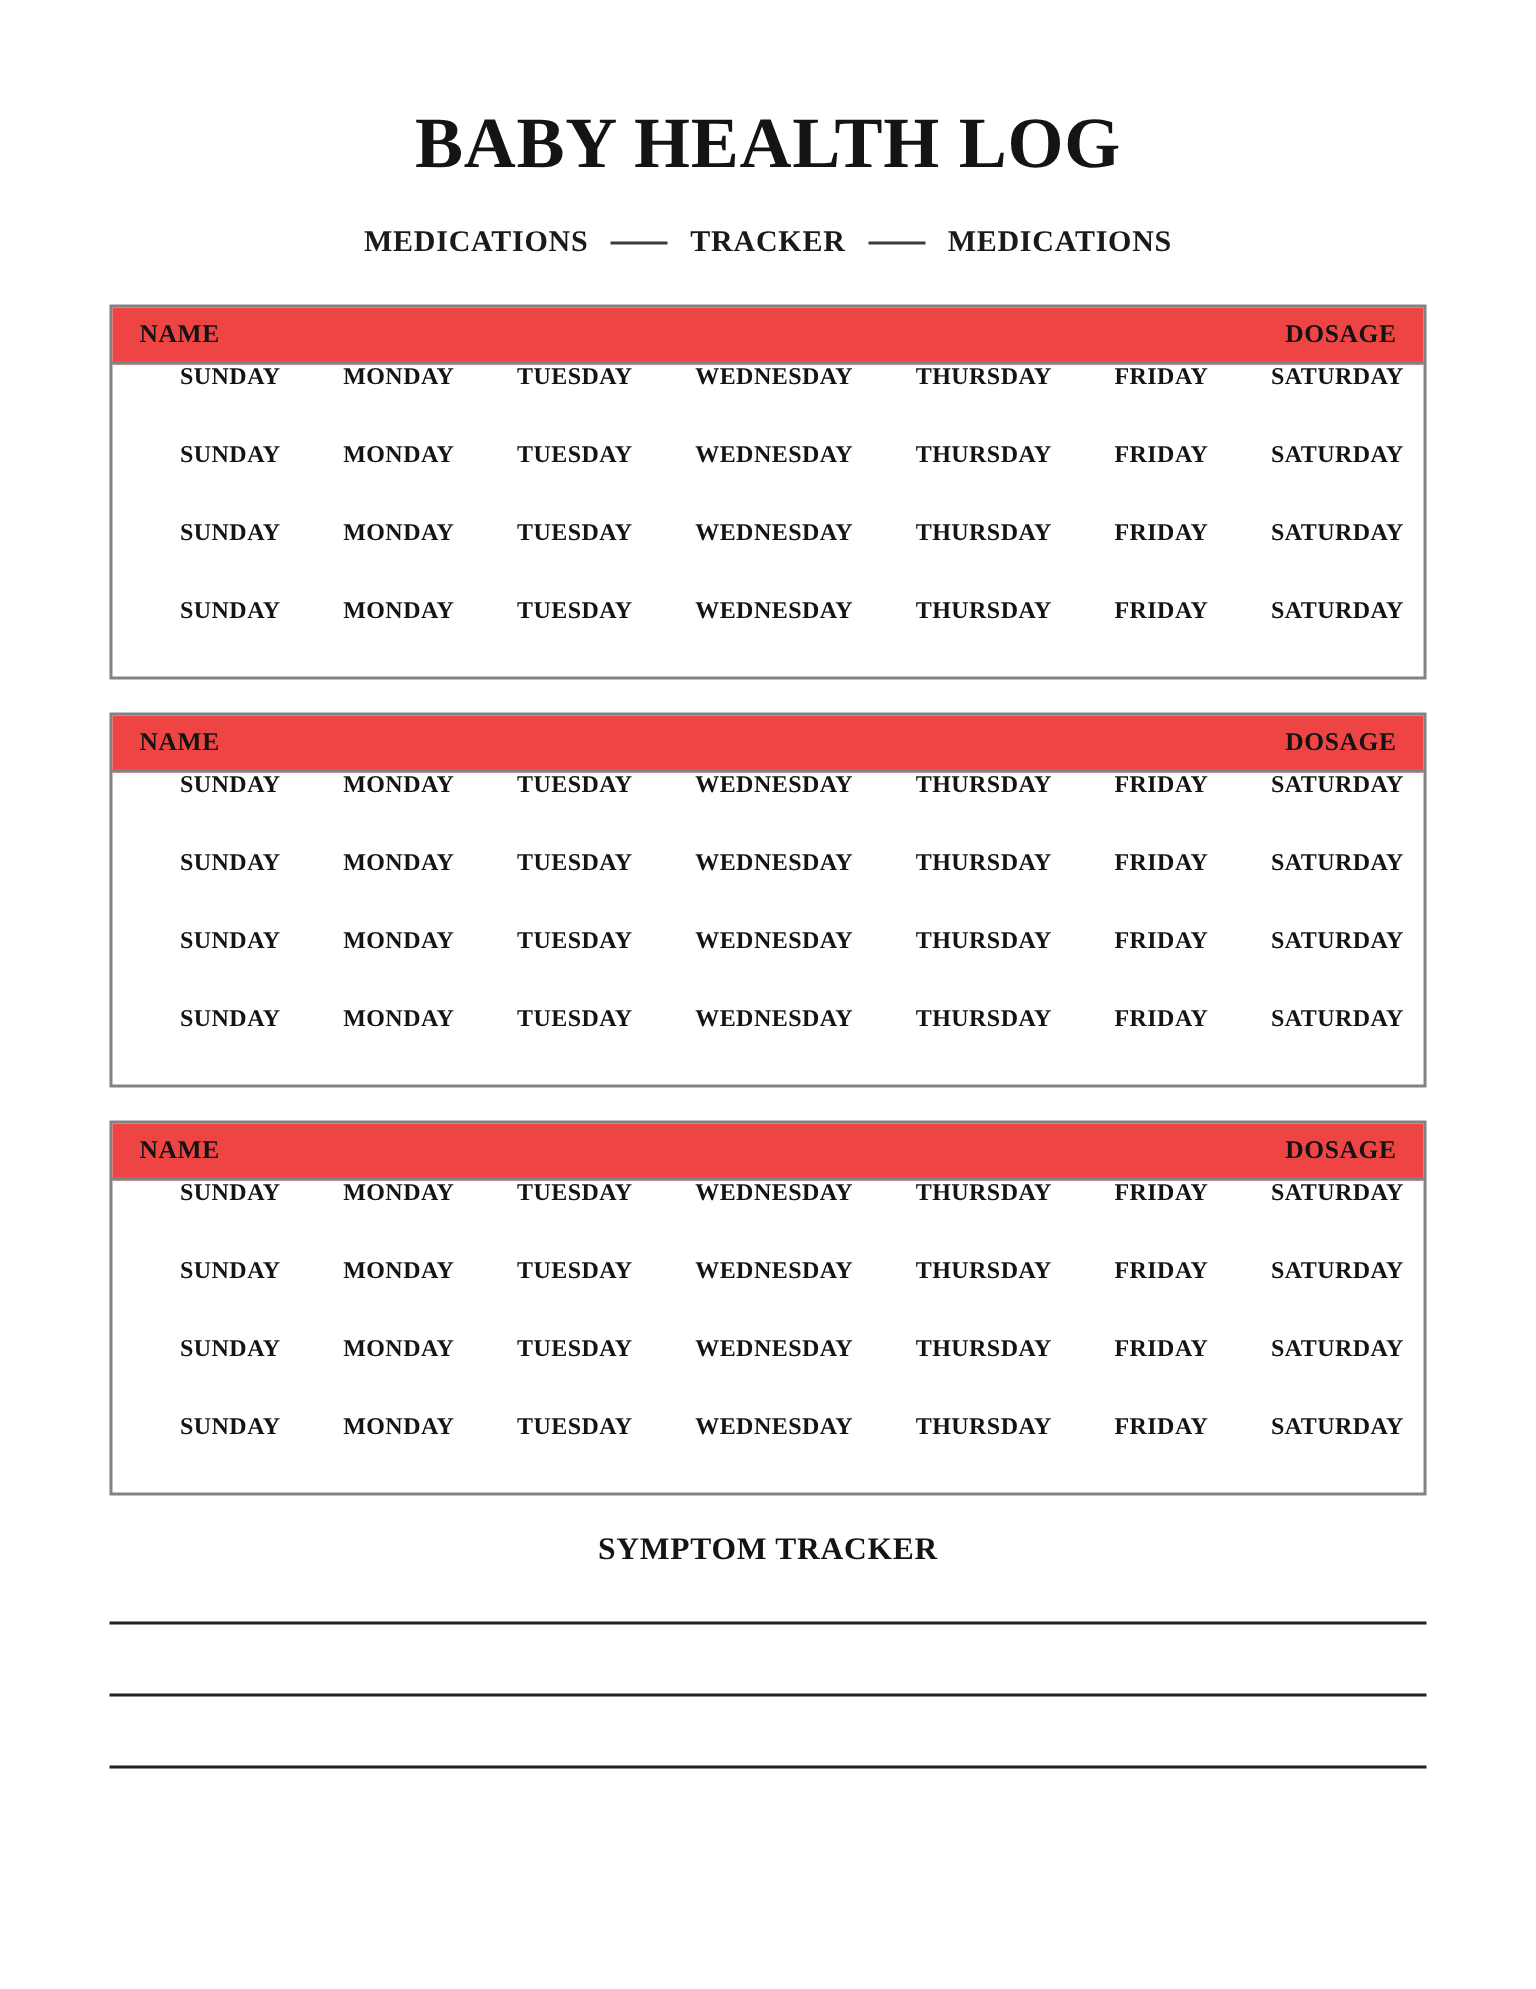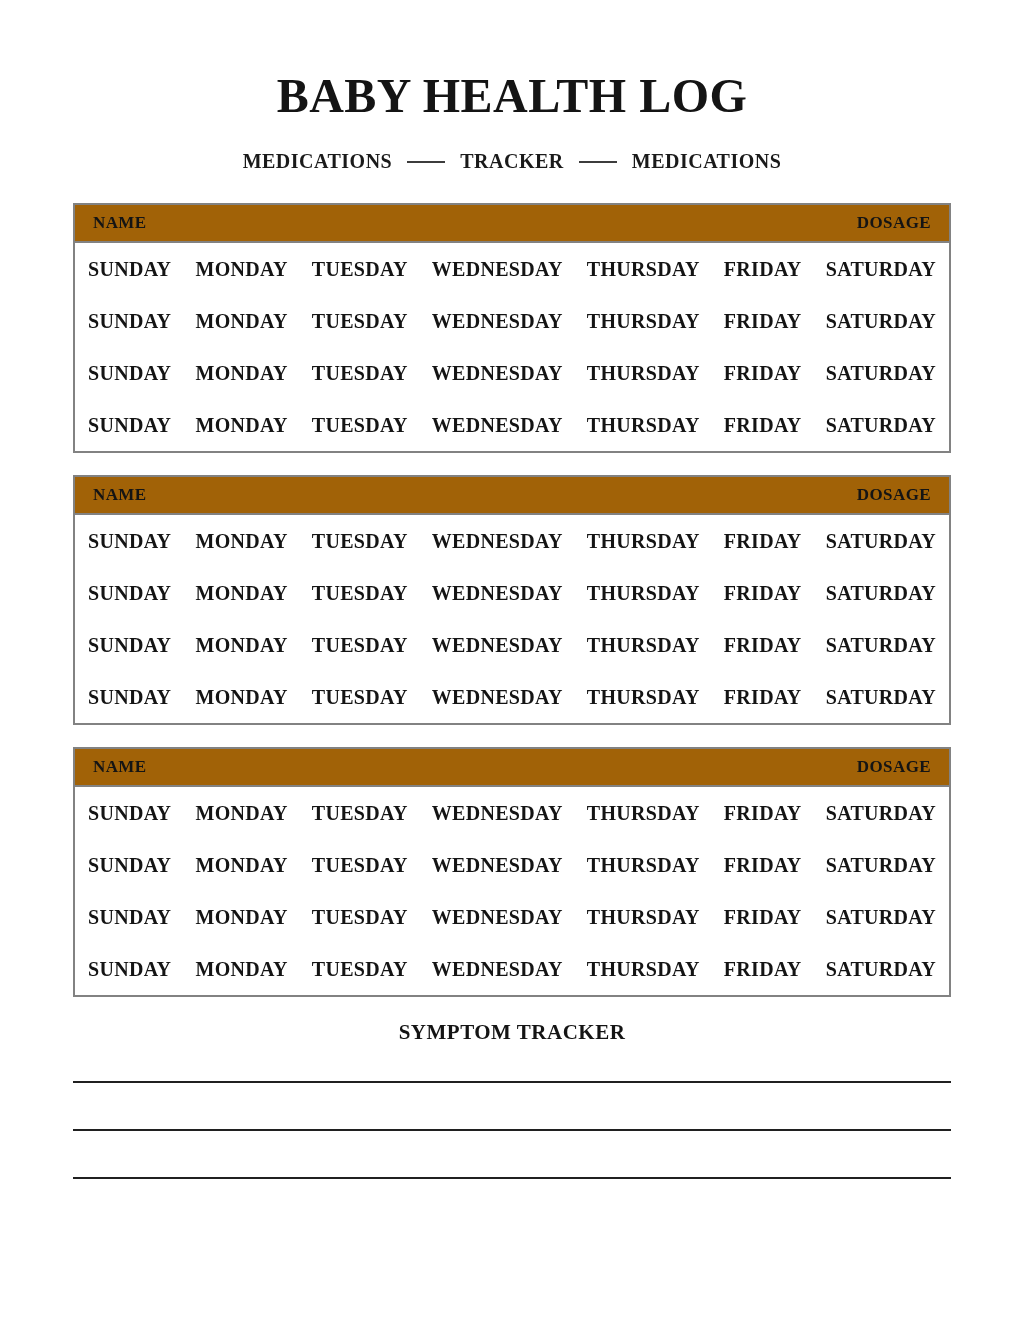--- a/index.html
+++ b/index.html
@@ -44,42 +44,42 @@
   }
   .tables-wrap { margin-top: 30px; }
   .log-table {
     width: 878px;
     margin: 0 auto 22px auto;
     border: 2px solid #828282;
     background: #ffffff;
   }
   .table-header {
     height: 38px;
-    background: #a16207;
+    background: #ef4444;
     border-bottom: 2px solid #828282;
     display: flex;
     justify-content: space-between;
     align-items: center;
     padding: 0 18px;
     font-size: 17px;
     font-weight: bold;
     letter-spacing: 0.4px;
     color: #141414;
   }
   .day-row {
     height: 52px;
     display: flex;
     justify-content: space-between;
-    align-items: center;
     padding: 0 13px;
-    font-size: 20px;
+    font-size: 16px;
     font-weight: bold;
     letter-spacing: 0.3px;
     color: #141414;
     white-space: nowrap;
+    margin-left: 32px;
   }
   .section-heading {
     margin: 24px 0 0 0;
     text-align: center;
     font-size: 21px;
     line-height: 1.1;
     font-weight: bold;
     letter-spacing: 0.5px;
     color: #141414;
   }

